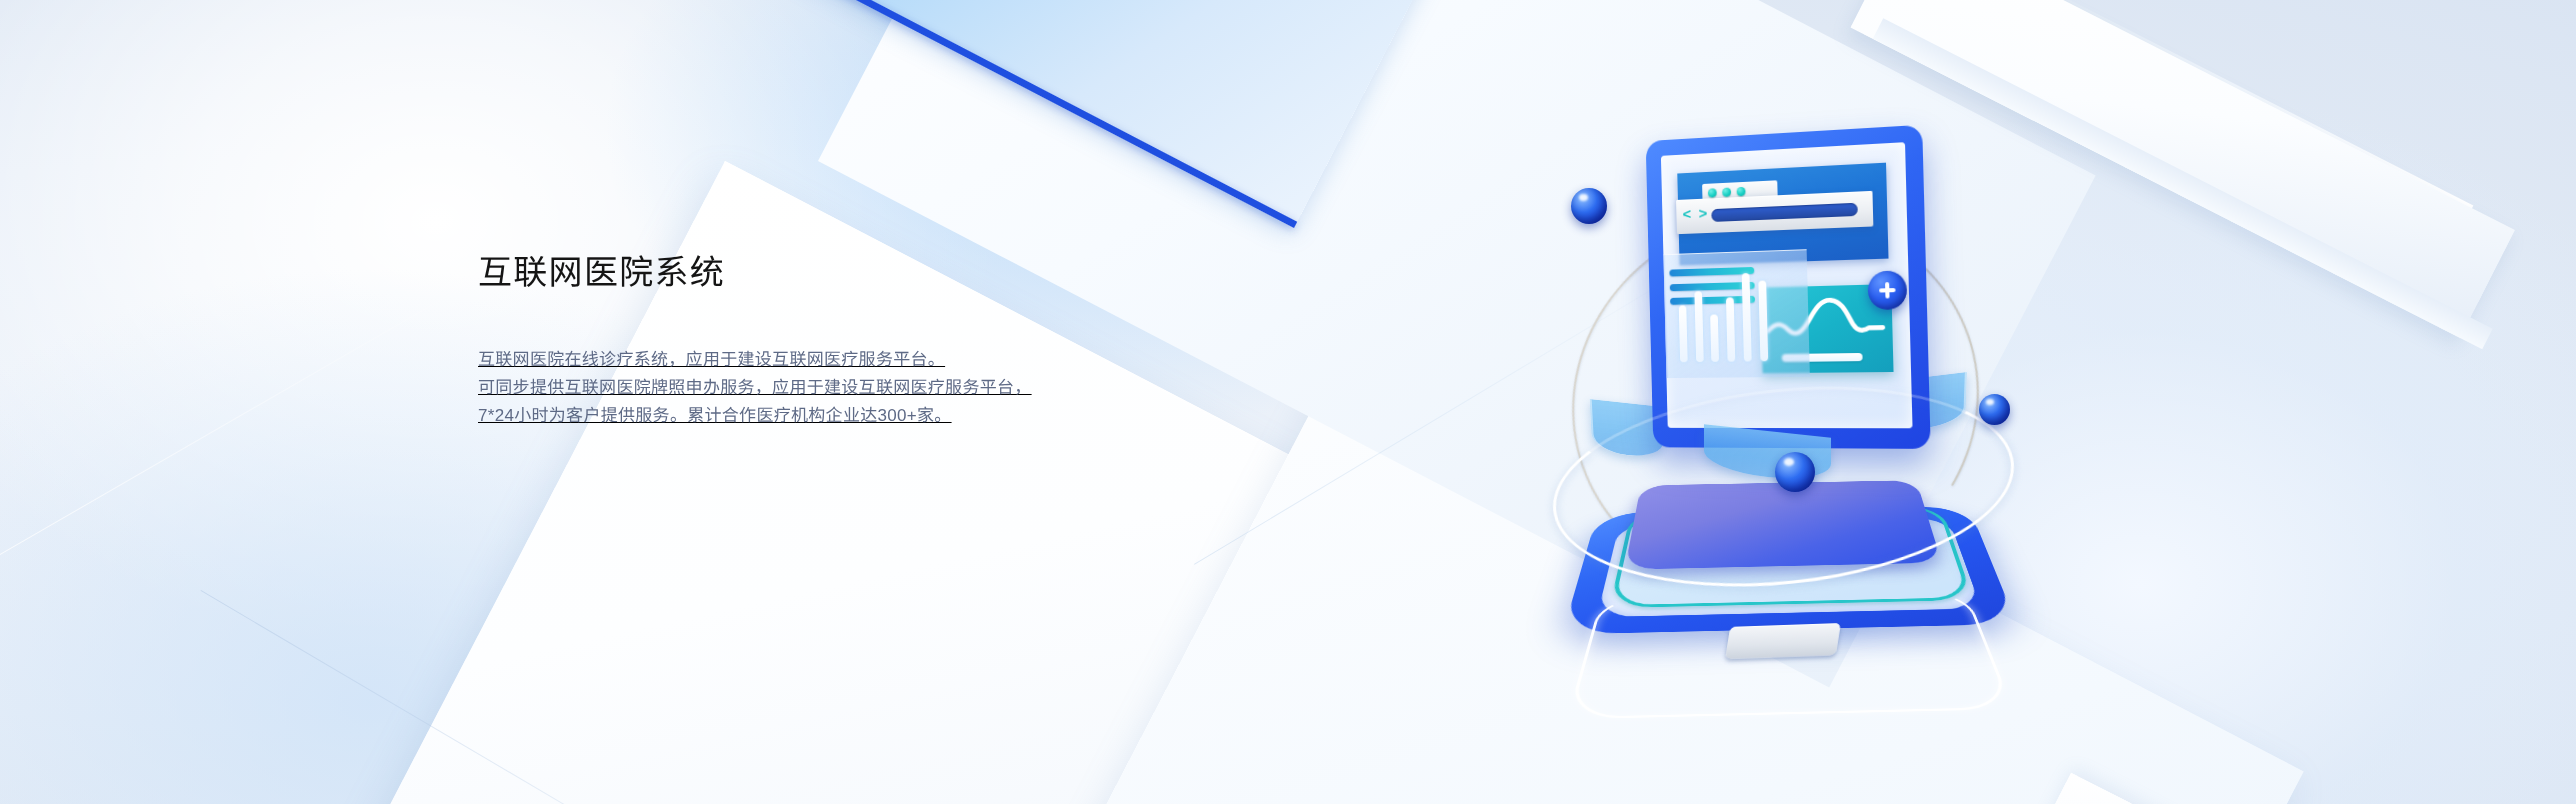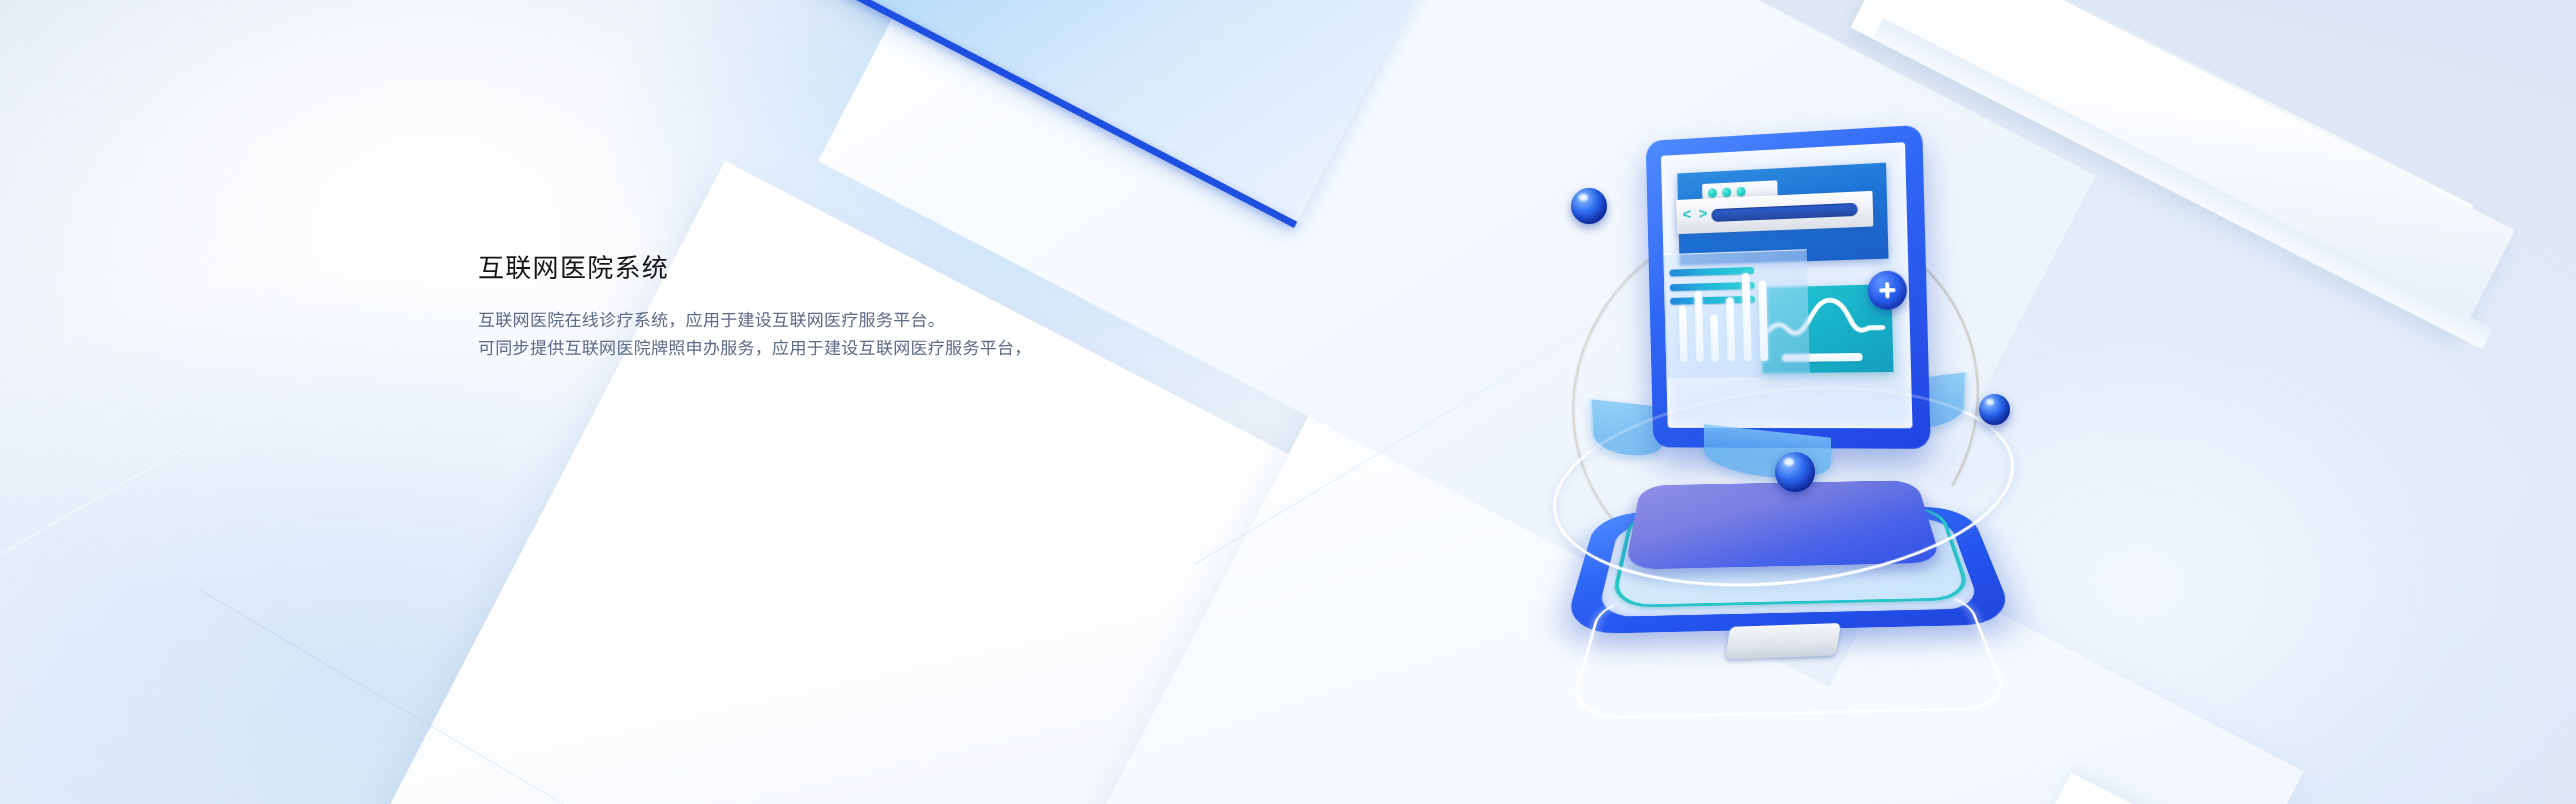--- a/index.html
+++ b/index.html
@@ -115,24 +115,24 @@
   .crease-a{ left:-40px; top:577px; width:671px; transform:rotate(-30deg); transform-origin:0 0;
     background:linear-gradient(90deg,rgba(255,255,255,.85),rgba(255,255,255,0));}
   .crease-b{ left:201px; top:590px; width:872px; transform:rotate(30.5deg); transform-origin:0 0;
     background:linear-gradient(90deg,rgba(178,200,228,.55),rgba(178,200,228,0));}
   .crease-c{ left:1194px; top:564px; width:604px; transform:rotate(-31deg); transform-origin:0 0;
     background:linear-gradient(90deg,rgba(190,212,236,.5),rgba(190,212,236,0));}
 
   
   #text-block{ position:absolute; left:478px; top:254px; width:778px; z-index:40; }
   #page-title{
-    font-size:26px; line-height:1.08; font-weight:400; color:#151515;
+    font-size:34px; line-height:1.08; font-weight:400; color:#151515;
     letter-spacing:1.3px;
   }
-  #description{ margin-top:25px; }
+  #description{ margin-top:55px;text-decoration:underline; }
   .desc-line{
     font-size:17px; line-height:28px; color:#5e6a86; letter-spacing:0.3px;
     white-space:nowrap;
   }
 
   
   #illustration{ position:absolute; left:1536px; top:141px; width:510px; height:530px; z-index:30; }
 
   .glow-base{
     position:absolute; left:47px; top:335px; width:429px; height:201px;
@@ -359,20 +359,21 @@
   <div class="geo bar-br"></div>
   <div class="geo crease crease-a"></div>
   <div class="geo crease crease-b"></div>
   <div class="geo crease crease-c"></div>
 
   <div id="text-block">
     <h1 id="page-title">互联网医院系统</h1>
     <div id="description">
       <div class="desc-line">互联网医院在线诊疗系统，应用于建设互联网医疗服务平台。</div>
       <div class="desc-line">可同步提供互联网医院牌照申办服务，应用于建设互联网医疗服务平台，</div>
+      <div class="desc-line">7*24小时为客户提供服务。累计合作医疗机构企业达300+家。</div>
     </div>
   </div>
 
   <div id="illustration">
 
     <div class="glow-base"></div>
 
     <div class="orbit orbit-back"></div>
     <div class="sphere sphere-left"></div>
 

